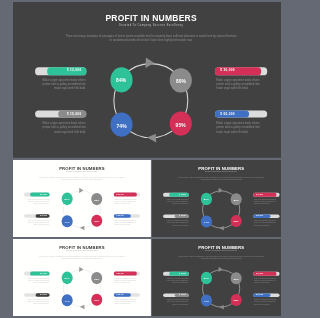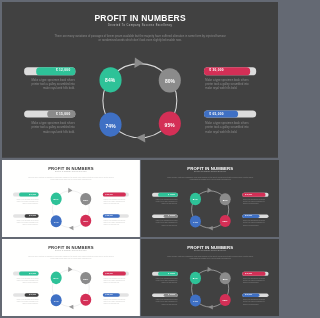--- a/index.html
+++ b/index.html
@@ -1,19 +1,19 @@
 <!DOCTYPE html>
 <html><head>
 <meta charset="utf-8">
 <title>Profit In Numbers</title>
 <style>
   html,body{margin:0;padding:0;}
   body{width:281px;height:318px;background:#646973;
        font-family:"Liberation Sans",sans-serif;overflow:hidden;}
-  .page{position:relative;width:281px;height:318px;}
+  .page{position:relative;width:281px;height:318px;margin-left:11px;}
 
   
   .hero{position:absolute;left:2px;top:2px;width:276.3px;height:155.8px;overflow:hidden;}
   .hero .slide{transform:scale(1.00473);transform-origin:0 0;}
 
   
   .thumbs{position:absolute;left:0;top:0;width:281px;height:318px;}
   .cell{position:absolute;overflow:hidden;}
   .c1{left:1.9px;top:159.6px;width:137.9px;height:77px;}
   .c2{left:140.6px;top:159.6px;width:138.6px;height:77px;}

